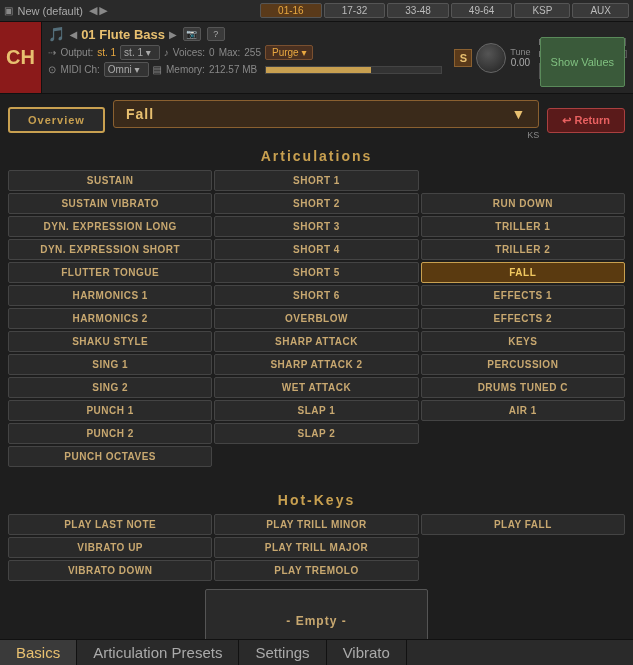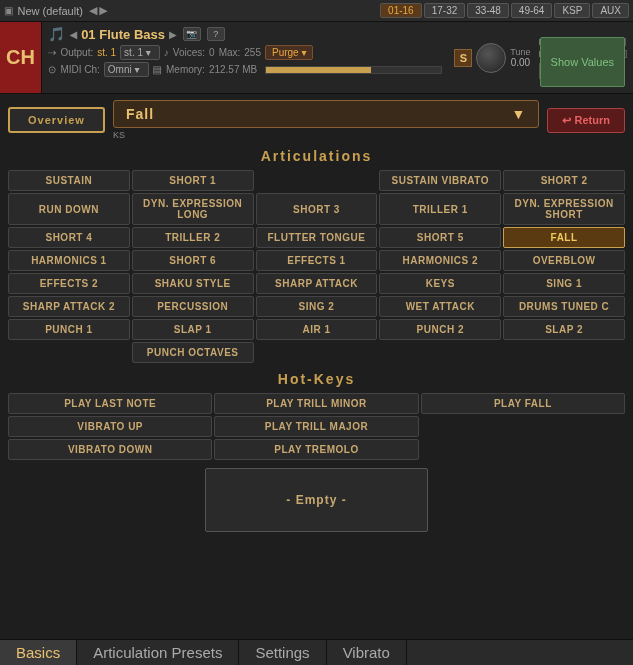--- a/index.html
+++ b/index.html
@@ -25,21 +25,21 @@
     .top-bar-arrows {
       margin-left: auto;
       display: flex;
       gap: 2px;
     }
     .segment-btn {
       background: #3a3a3a;
       border: 1px solid #555;
       color: #bbb;
       font-size: 10px;
-      padding: 1px 7px;
+      padding: 1px 17px;
       cursor: pointer;
       border-radius: 2px;
     }
     .segment-btn.active {
       background: #5a3a1a;
       color: #e8a840;
     }
 
     
     .instrument-bar {
@@ -236,40 +236,40 @@
       padding: 5px 14px;
       cursor: pointer;
       border-radius: 3px;
       display: flex;
       align-items: center;
       gap: 4px;
     }
     .ks-label {
       color: #888;
       font-size: 9px;
-      text-align: left;
+      text-align: right;
       margin-top: 2px;
     }
 
     
     .section-header {
       text-align: center;
       color: #c8a050;
       font-size: 14px;
       font-weight: bold;
       letter-spacing: 2px;
       margin: 8px 0 6px;
     }
 
     
     .articulations-grid {
       display: grid;
-      grid-template-columns: 1fr 1fr 1fr 1fr 1fr;
+      grid-template-columns: 1fr 1fr 1fr;
       gap: 2px;
-      margin-bottom: 8px;
+      margin-bottom: 25px;
     }
     .art-btn {
       background: #2a2a2a;
       border: 1px solid #444;
       color: #c8a870;
       font-size: 10px;
       font-weight: bold;
       padding: 4px 6px;
       cursor: pointer;
       text-align: center;

